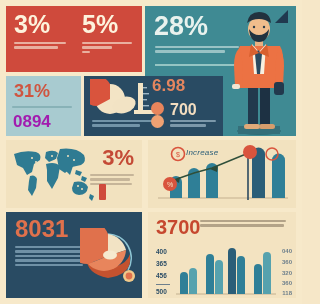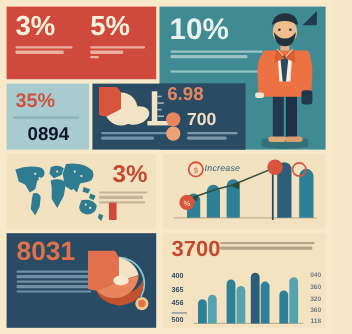--- a/index.html
+++ b/index.html
@@ -41,21 +41,21 @@
                   background:#9fcbc9; opacity:.9; }
   
   #panelB .corner { position:absolute; right:8px; top:4px; width:0;height:0;
                     border-left:13px solid transparent; border-bottom:13px solid #20394f; }
 
   
   #panelC { left:6px; top:76px; width:75px; height:60px; background:#a8cbd0; }
   #panelC .n1 { position:absolute; left:8px; top:7px; font-size:18px; color:#cf5540; }
   #panelC .cap { position:absolute; left:6px; top:30px; width:62px; }
   #panelC .ln { background:#7ba7ad; }
-  #panelC .n2 { position:absolute; left:7px; top:38px; font-size:17px; color:#0f172a;margin-left:12px; }
+  #panelC .n2 { position:absolute; left:7px; top:38px; font-size:17px; color:#a21caf; }
 
   
   #panelD { left:84px; top:76px; width:139px; height:60px; background:#294b63; }
   #panelD .cap { position:absolute; left:8px; top:44px; width:66px; }
   #panelD .ln { background:#8fb0c4; } 
 
   
   #panelD2 { left:148px; top:78px; width:75px; height:58px; background:transparent; }
   #panelD2 .n1 { position:absolute; left:4px; top:0px; font-size:17px; color:#e4865f; }
   #panelD2 .n2 { position:absolute; left:22px; top:24px; font-size:16px; color:#f2ddc0; }
@@ -113,21 +113,21 @@
           <div class="ln" style="width:30px"></div>
           <div class="ln" style="width:8px"></div>
         </div>
       </div>
     </div>
   </div>
 
   <div class="panel" id="panelB" data-name="panel-teal-hero">
     <div class="corner" data-name="triangle-accent-icon"></div>
 
-    <div class="bigno num" data-name="hero-stat-value">10%</div>
+    <div class="bigno num" data-name="hero-stat-value">28%</div>
 
     <div class="cap lines" data-name="hero-caption">
       <div class="ln" style="width:84px;background:#bcdad8"></div>
       <div class="ln" style="width:70px;background:#bcdad8"></div>
     </div>
     <div class="rule" data-name="divider"></div>
 
     <div style="position:absolute;left:0;top:70px;width:78px;height:60px;background:#294b63;" data-name="hero-lower-backdrop"></div>
 
     <svg width="80" height="130" viewBox="0 0 80 130" style="position:absolute;right:-2px;bottom:0" data-name="businessman-illustration">
@@ -163,21 +163,21 @@
       <path d="M31 23 q1 13 10 13 q9 0 10 -13 q-4 6 -10 6 q-6 0 -10 -6z" fill="#20323f"></path>
 
       <path d="M29 17 q2 -11 12 -11 q11 0 12 11 q-6 -4 -12 -4 q-7 0 -12 4z" fill="#22323e"></path>
 
       <circle cx="36" cy="21" r="1.2" fill="#2b3b47"></circle>
       <circle cx="46" cy="21" r="1.2" fill="#2b3b47"></circle>
     </svg>
   </div>
 
   <div class="panel" id="panelC" data-name="panel-light-blue-stats">
-    <div class="bigno n1" data-name="stat-value-51-percent">35%</div>
+    <div class="bigno n1" data-name="stat-value-51-percent">31%</div>
     <div class="cap lines" data-name="stat-caption">
       <div class="ln" style="width:60px"></div>
     </div>
     <div class="bigno n2" data-name="stat-value-0894">0894</div>
   </div>
 
   <div class="panel" id="panelD" data-name="panel-navy-pie">
     <svg width="72" height="44" viewBox="0 0 72 44" style="position:absolute;left:6px;top:3px" data-name="pie-chart-icon">
 
       <circle cx="20" cy="20" r="15" fill="#f3e4c5"></circle>

